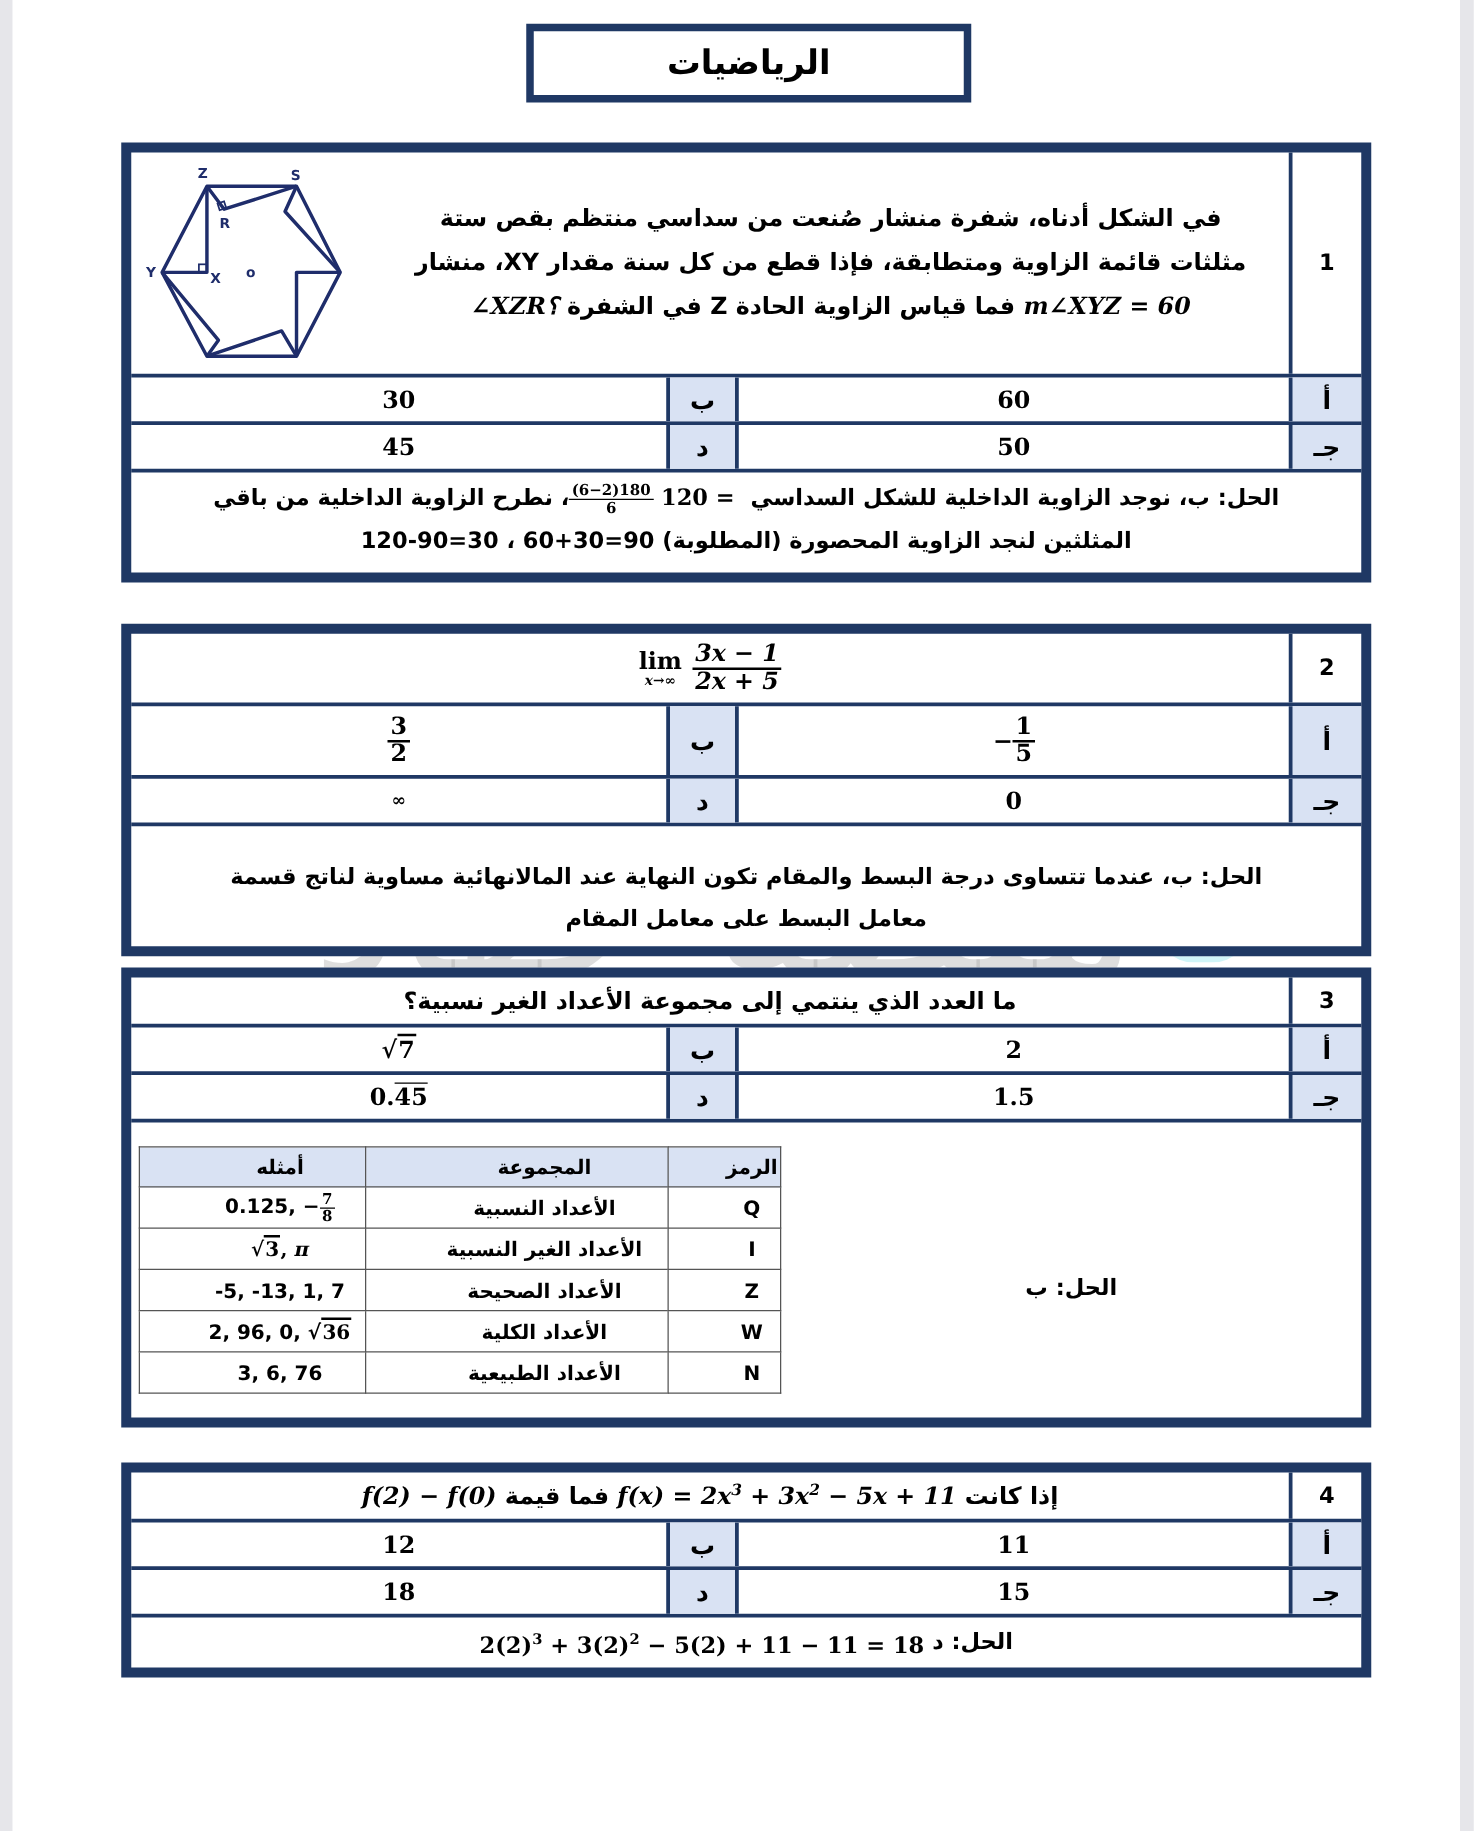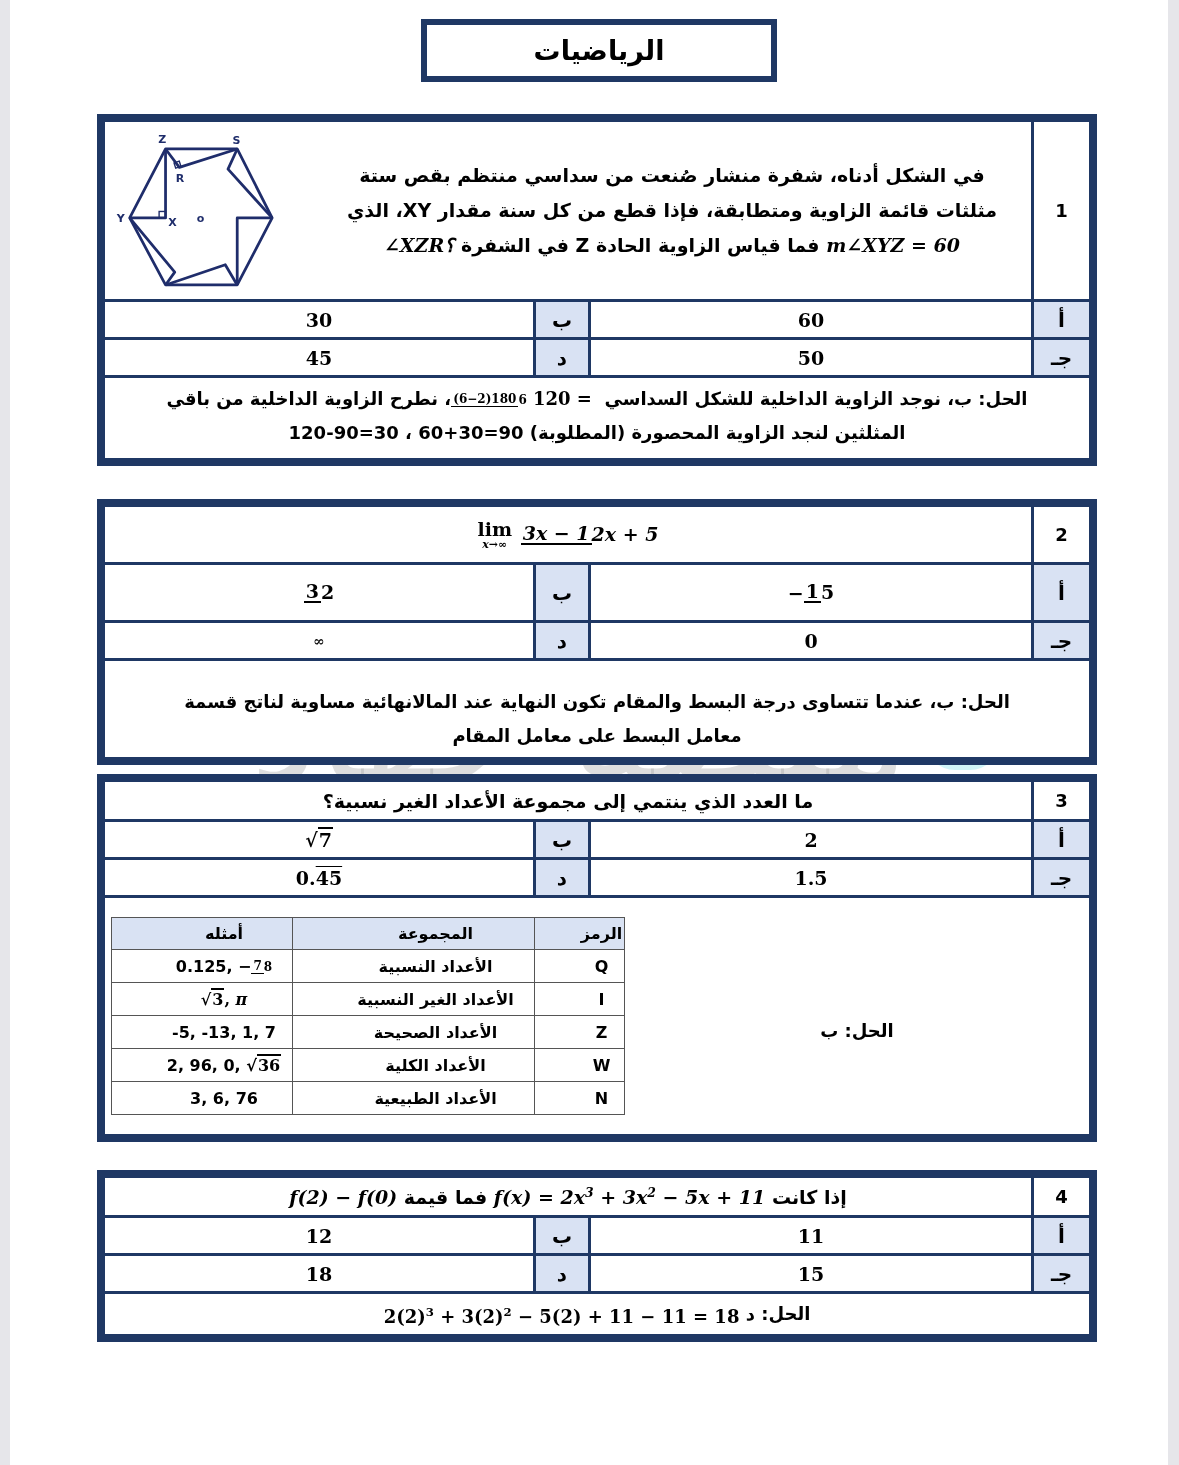--- a/index.html
+++ b/index.html
@@ -49,21 +49,21 @@
   .q-text {
     flex: 1; display: flex; align-items: center; justify-content: center;
     font-weight: bold; font-size: 19px; direction: rtl; text-align: center;
   }
   .sol-row {
     direction: rtl; text-align: center; font-weight: bold; font-size: 18px;
     line-height: 34px; padding: 4px 10px;
   }
   .math { font-family: "DejaVu Serif", serif; font-style: italic; direction: ltr; unicode-bidi: isolate; }
   .mathn { font-family: "DejaVu Serif", serif; direction: ltr; unicode-bidi: isolate; }
-  .frac { display: inline-flex; flex-direction: row; align-items: center; vertical-align: middle; line-height: 1.05; }
+  .frac { display: inline-flex; flex-direction: column; align-items: center; vertical-align: middle; line-height: 1.05; }
   .frac .num { border-bottom: 2px solid #000; padding: 0 2px; }
   .frac.small { font-size: 12px; }
   .frac.small .num { border-bottom-width: 1px; }
   .lim { display: inline-flex; flex-direction: column; align-items: center; vertical-align: middle; line-height: 1; margin-right: 2px; }
   .lim .sub { font-size: 11px; font-style: italic; }
   sup { font-size: 0.65em; }
   .overline { text-decoration: overline; }
   .sqrt { border-top: 2px solid #000; padding: 0 1px; }
   .sqrt-wrap { white-space: nowrap; }
 
@@ -99,21 +99,21 @@
 
   <div class="watermark-text">منصة جهاد</div>
   <div class="watermark-logo"></div>
 
   <div class="q-block" style="top:114px;">
     <div class="q-row" style="height:180px;">
       <div class="num-cell">1</div>
       <div class="q-text" style="justify-content:flex-start; padding-right:34px; line-height:35px;">
         <div>
           <div>في الشكل أدناه، شفرة منشار صُنعت من سداسي منتظم بقص ستة</div>
-          <div>مثلثات قائمة الزاوية ومتطابقة، فإذا قطع من كل سنة مقدار XY، الذي</div>
+          <div>مثلثات قائمة الزاوية ومتطابقة، فإذا قطع من كل سنة مقدار XY، منشار</div>
           <div>
             <span class="math">m∠XYZ = 60</span>
             <span>فما قياس الزاوية الحادة Z في الشفرة</span>
             <span class="math">∠XZR؟</span>
           </div>
         </div>
       </div>
       <div style="width:190px; flex:none; display:flex; align-items:center; justify-content:center;">
         <svg width="170" height="170" viewBox="0 0 185 175">
           <g fill="none" stroke="#1f2d6b" stroke-width="3" stroke-linejoin="round">

